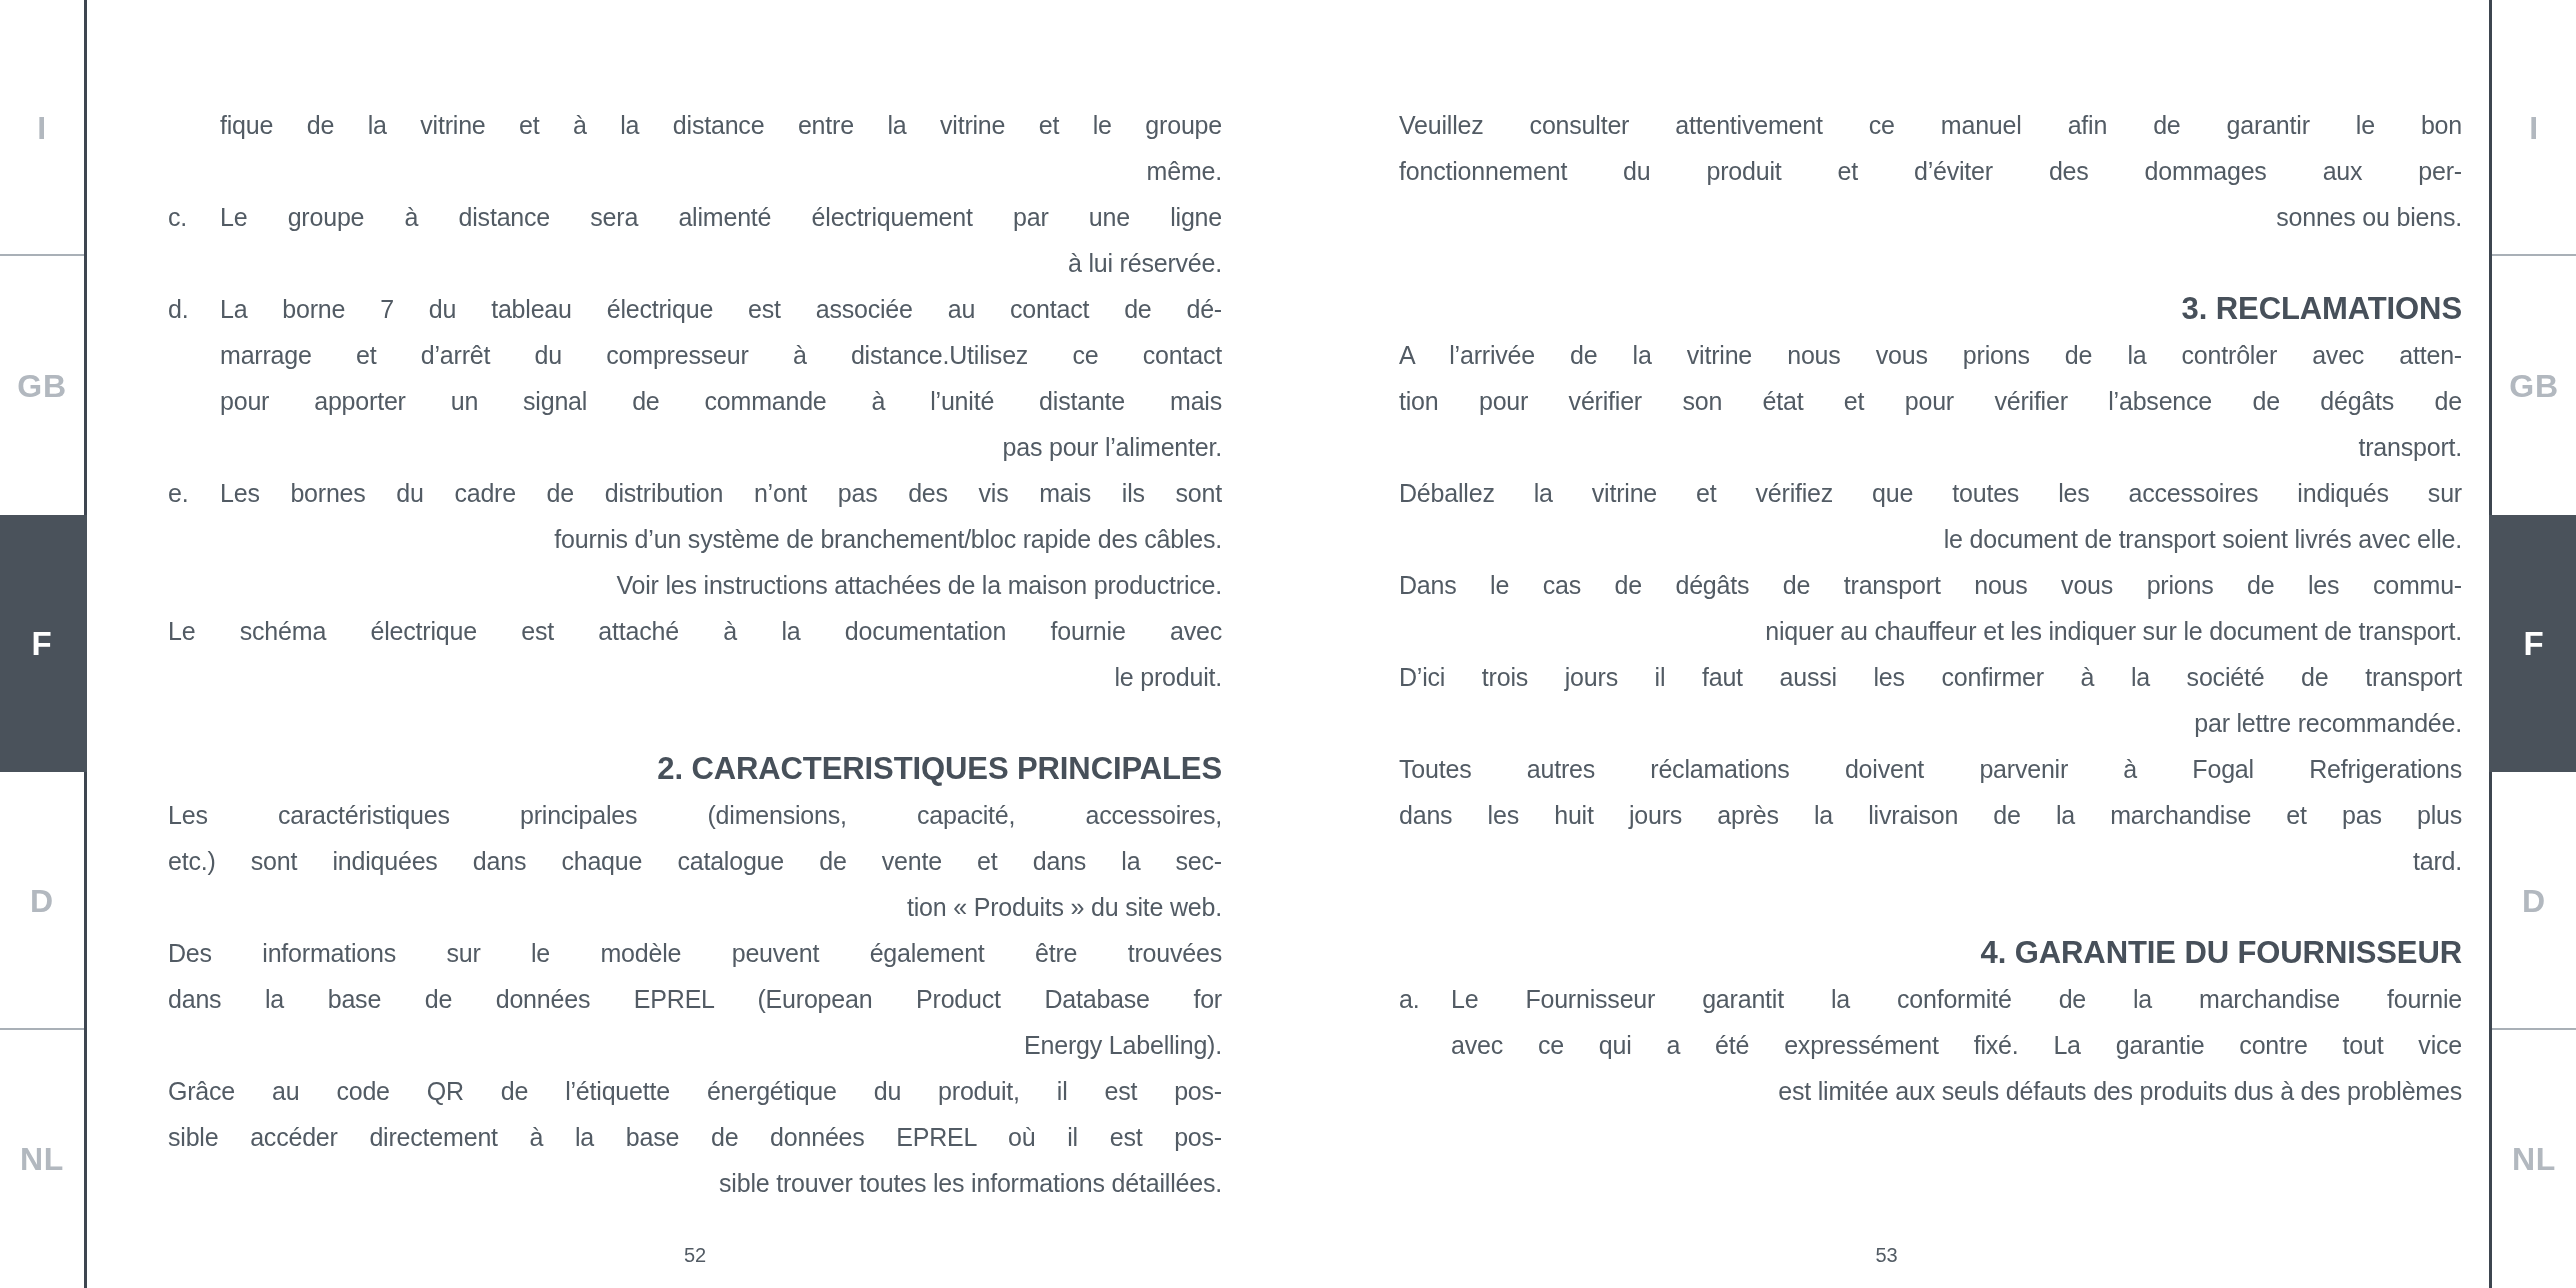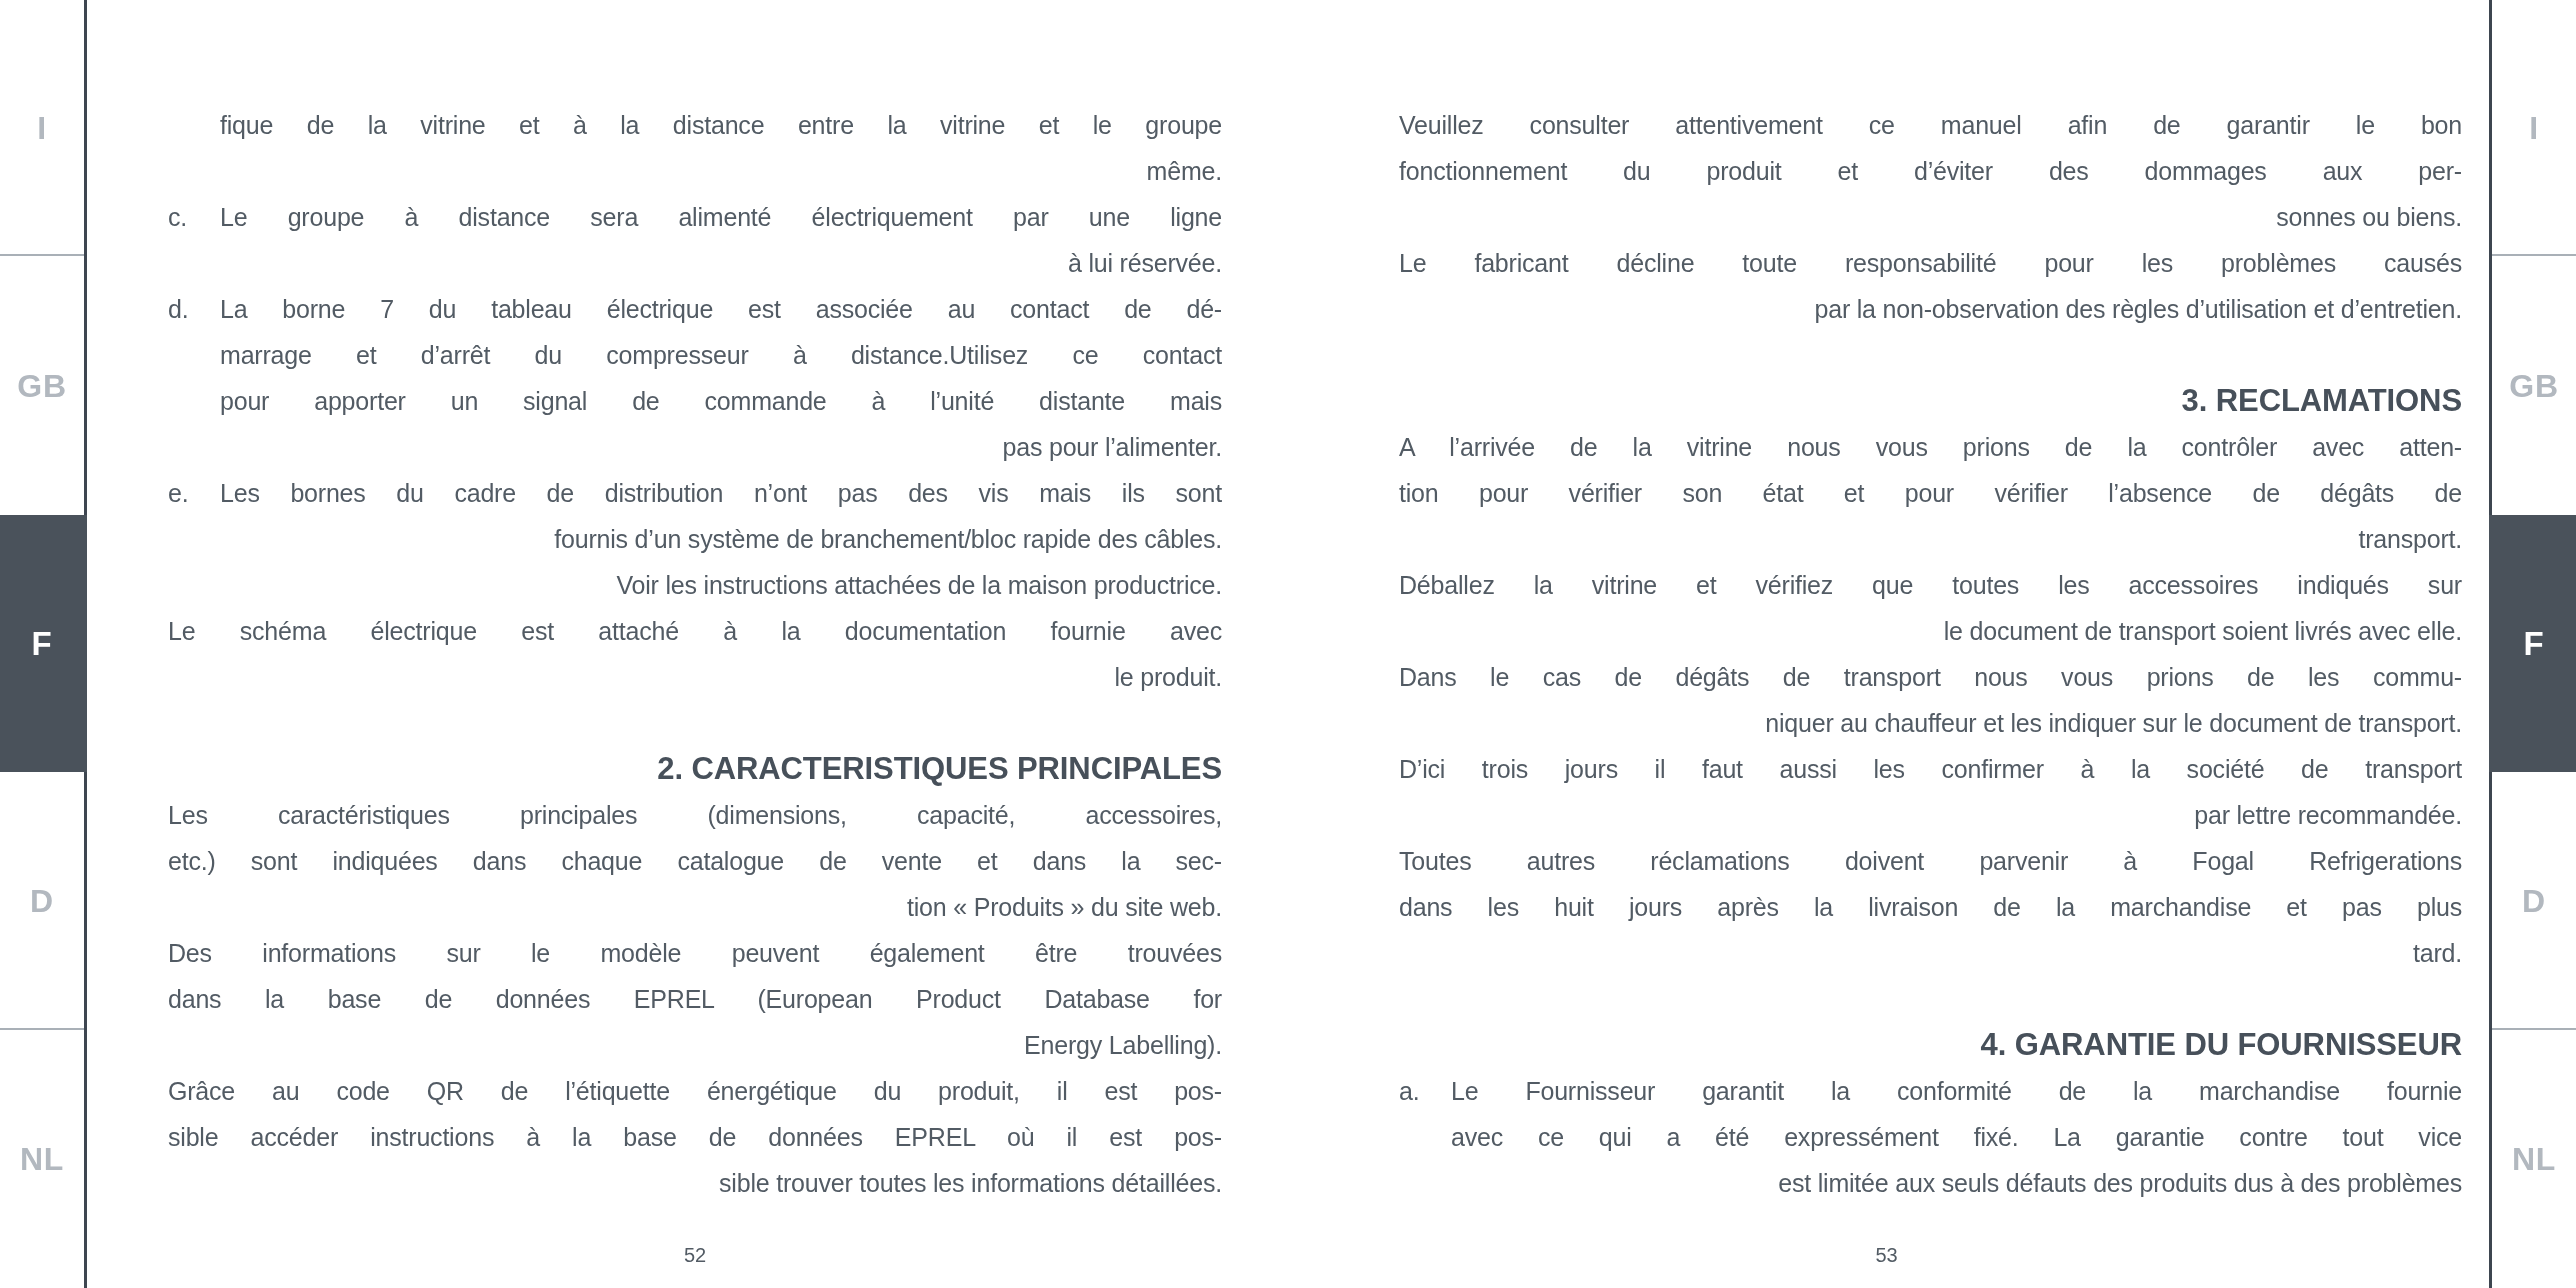--- a/index.html
+++ b/index.html
@@ -134,33 +134,29 @@
       <div class="line just">etc.) sont indiquées dans chaque catalogue de vente et dans la sec-</div>
       <div class="line last">tion « Produits » du site web.</div>
     </div>
     <div class="para">
       <div class="line just">Des informations sur le modèle peuvent également être trouvées</div>
       <div class="line just">dans la base de données EPREL (European Product Database for</div>
       <div class="line last">Energy Labelling).</div>
     </div>
     <div class="para">
       <div class="line just">Grâce au code QR de l’étiquette énergétique du produit, il est pos-</div>
-      <div class="line just">sible accéder instructions à la base de données EPREL où il est pos-</div>
+      <div class="line just">sible accéder directement à la base de données EPREL où il est pos-</div>
       <div class="line last">sible trouver toutes les informations détaillées.</div>
     </div>
   </div>
 <div class="col" id="col-right">
     <div class="para">
       <div class="line just">Veuillez consulter attentivement ce manuel afin de garantir le bon</div>
       <div class="line just">fonctionnement du produit et d’éviter des dommages aux per-</div>
       <div class="line last">sonnes ou biens.</div>
-    </div>
-    <div class="para">
-      <div class="line just">Le fabricant décline toute responsabilité pour les problèmes causés</div>
-      <div class="line last">par la non-observation des règles d’utilisation et d’entretien.</div>
     </div>
     <div class="spacer"></div>
     <div class="line heading last">3. RECLAMATIONS</div>
     <div class="para">
       <div class="line just">A l’arrivée de la vitrine  nous vous prions de la contrôler avec atten-</div>
       <div class="line just">tion pour vérifier son état et pour vérifier l’absence de dégâts de</div>
       <div class="line last">transport.</div>
     </div>
     <div class="para">
       <div class="line just">Déballez  la vitrine  et vérifiez que toutes les accessoires indiqués sur</div>

